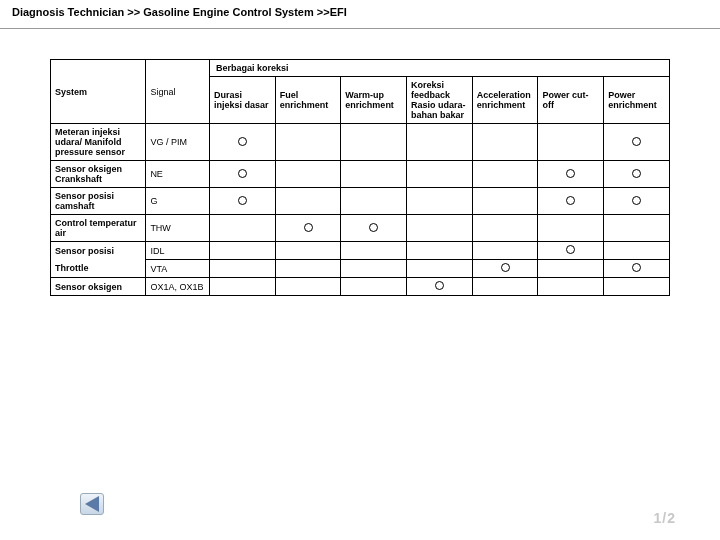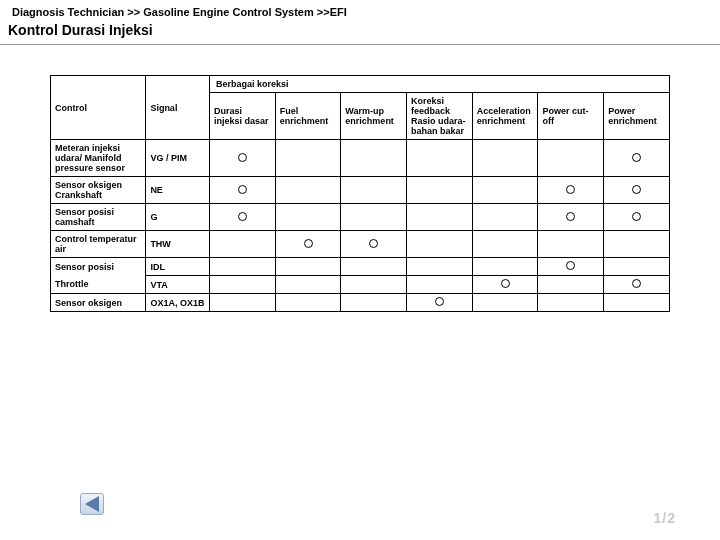--- a/index.html
+++ b/index.html
@@ -11,55 +11,54 @@
   .title-right .bold { font-weight: bold; }
   .hr { border-top: 1px solid #999; margin: 0; }
   .content { padding: 30px 50px 0 50px; }
   table { border-collapse: collapse; width: 100%; table-layout: fixed; font-size: 9px; color: #000; }
   th, td { border: 1px solid #000; padding: 3px 4px; text-align: left; vertical-align: middle; }
   .col-sensor { width: 90px; }
   .col-signal { width: 60px; }
   .col-k { width: 62px; }
   .hdr-top { text-align: left; font-weight: bold; padding-left: 6px; }
   .sensor-cell { font-weight: bold; }
-  .signal-cell { font-weight: bold; }
+  .signal-cell { font-weight: normal; }
   .mark { text-align: center; font-size: 10px; }
   .circle { display: inline-block; width: 9px; height: 9px; border: 1px solid #000; border-radius: 50%; }
   .footer { position: absolute; bottom: 14px; left: 0; right: 0; display: flex; justify-content: space-between; padding: 0 44px 0 80px; align-items: center; }
   .nav-back { width: 0; height: 0; border-top: 8px solid transparent; border-bottom: 8px solid transparent; border-right: 14px solid #5a7ba8; }
   .nav-back-wrap { background: linear-gradient(#eef3f8,#c8d6e6); border: 1px solid #9ab; border-radius: 3px; padding: 2px 4px; display: inline-flex; }
   .page-num { font-size: 14px; font-weight: bold; color: #c8c8c8; letter-spacing: 1px; margin-top: 28px; }
   .noborder-top { border-top: none; margin-left: 44px; }
   .noborder-bottom { border-bottom: none; }
 </style>
 </head>
 <body>
 
 <div class="breadcrumb">Diagnosis Technician &gt;&gt; Gasoline Engine Control System &gt;&gt;EFI</div>
 <div class="title-row">
-  <div class="title-left">Kontrol Durasi Injeksi</div>
 </div>
 <div class="hr"></div>
 
 <div class="content">
 <table>
   <colgroup>
     <col class="col-sensor">
         <col class="col-signal">
     <col class="col-k">
         <col class="col-k">
         <col class="col-k">
         <col class="col-k">
         <col class="col-k">
         <col class="col-k">
         <col class="col-k">
   </colgroup>
   <thead>
     <tr>
-      <th rowspan="2" class="sensor-cell">Control</th>
+      <th rowspan="2" class="sensor-cell">System</th>
       <th rowspan="2" class="signal-cell">Signal</th>
       <th colspan="7" class="hdr-top">Berbagai koreksi</th>
     </tr>
     <tr>
       <th>Durasi injeksi dasar</th>
       <th>Fuel enrichment</th>
       <th>Warm-up enrichment</th>
       <th>Koreksi feedback Rasio udara-bahan bakar</th>
       <th>Acceleration enrichment</th>
       <th>Power cut-off</th>

